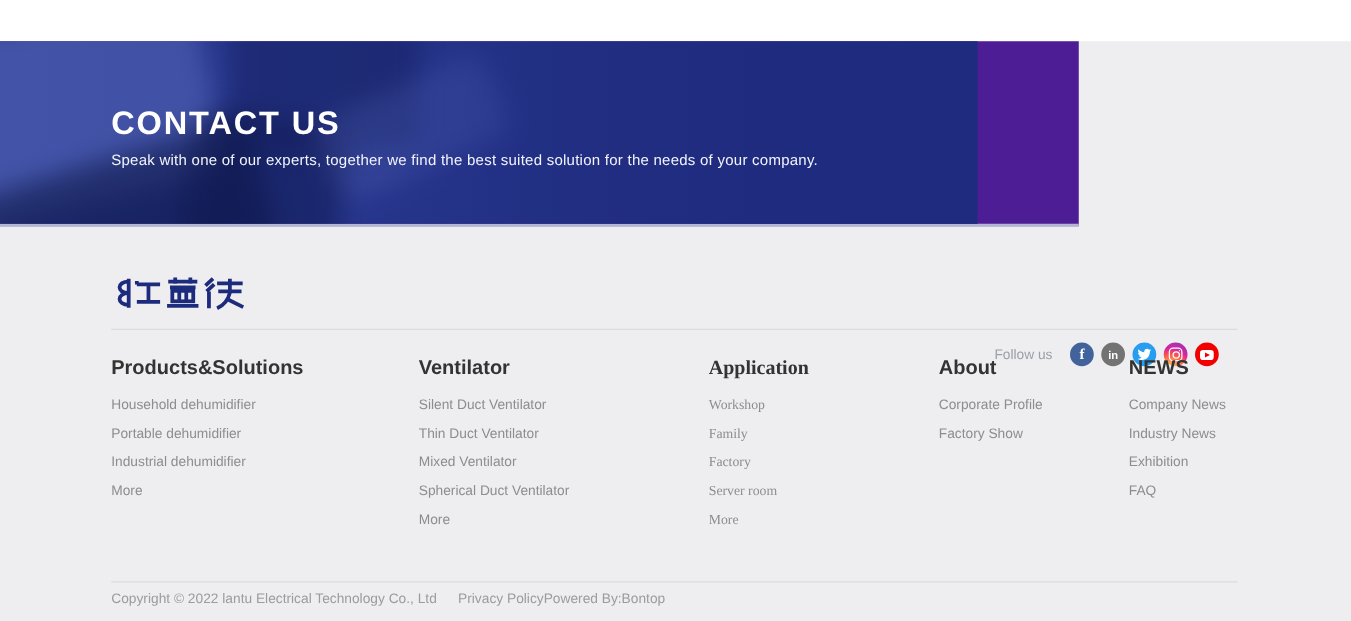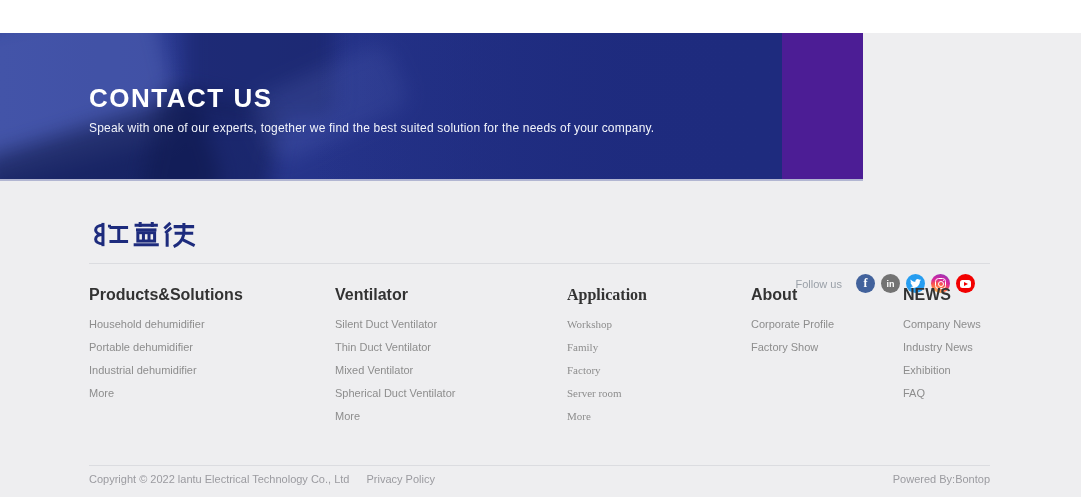--- a/index.html
+++ b/index.html
@@ -84,21 +84,21 @@
   .col { position:absolute; top:0; }
   .col-0 { left:0; }   .col-1 { left:246px; }
   .col-2 { left:478px;font-family:Liberation Serif, serif; } .col-3 { left:662px; } .col-4 { left:814px; }
   .col-title { font-size:16px; font-weight:bold; color:#333; margin-bottom:9px; line-height:14px; }
   .col ul { list-style:none; }
   .col li { height:23px; line-height:23px; }
   .col li a { color:#8d8d8d; font-size:11px; text-decoration:none; cursor:pointer; }
 
   .bottom-row {
     position:absolute; left:89px; right:91px; top:473px;
-    display:flex; align-items:center; justify-content:space-between;
+    display:flex; align-items:center; justify-content:flex-start;
     color:#9b9ba0; font-size:11px;
   }
   .bottom-left { display:flex; align-items:center; gap:17px; }
   .privacy-link { color:#9b9ba0; text-decoration:none; cursor:pointer; }
   .powered { color:#9b9ba0; cursor:pointer; }
 </style>
 </head>
 <body>
 
 <div class="page">

